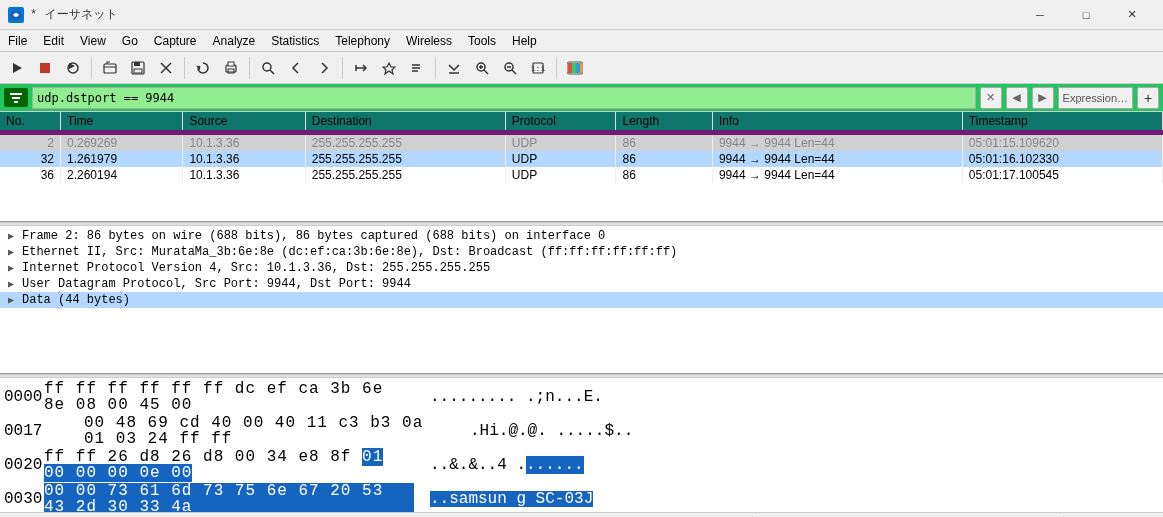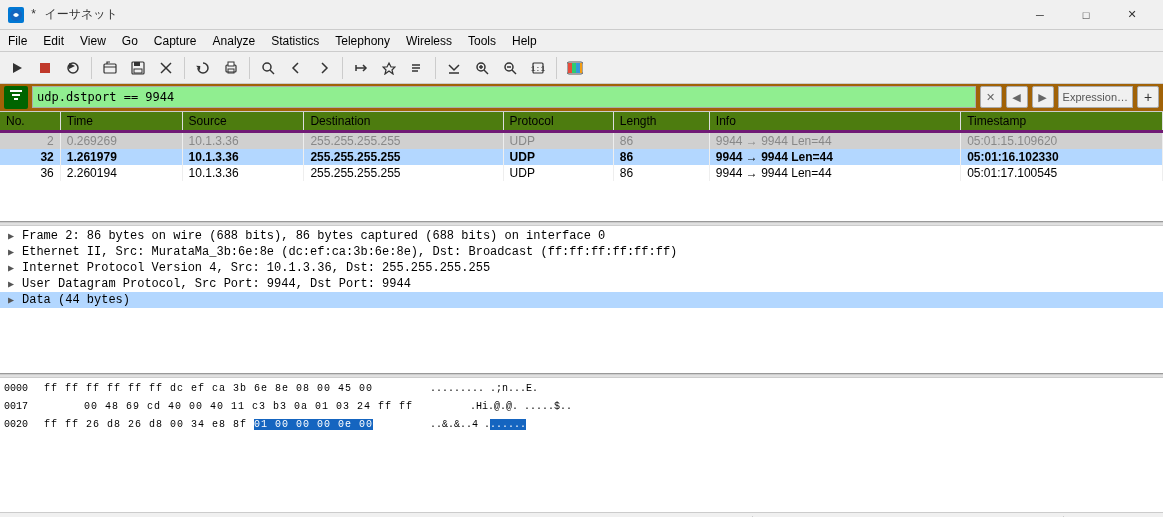--- a/index.html
+++ b/index.html
@@ -54,23 +54,24 @@
       display: flex; align-items: center; justify-content: center;
       background: transparent; border: 1px solid transparent;
       cursor: pointer; font-size: 13px; color: #444;
       border-radius: 2px;
       font-family: Liberation Mono, monospace;
     }
     .toolbar-separator { width: 1px; height: 22px; background: #ccc; margin: 0 3px; }
 
     
     .filterbar {
-      background: #a16207;
+      background: #22c55e;
       height: 28px;
       display: flex;
+      align-items: center;
       padding: 2px 4px;
       border-bottom: 1px solid #ccc;
       gap: 4px;
     }
     .filter-label {
       background: #006400;
       color: white;
       font-size: 11px;
       padding: 2px 5px;
       border-radius: 2px;
@@ -112,38 +113,38 @@
 
     
     .packet-list {
       background: white;
       height: 110px;
       overflow-y: auto;
       border-bottom: 1px solid #999;
     }
     .packet-table { width: 100%; border-collapse: collapse; }
     .packet-table th {
-      background: #4d7c0f;
-      border-bottom: 3px solid #701a75;
+      background: #0f766e;
+      border-bottom: 5px solid #701a75;
       border-right: 1px solid #ddd;
       padding: 2px 6px;
       text-align: left;
       font-size: 12px;
       font-weight: normal;
       position: sticky; top: 0;
       white-space: nowrap;
     }
     .packet-table td {
       padding: 1px 6px;
       border-right: 1px solid #eee;
       font-size: 12px;
       white-space: nowrap;
     }
     .packet-row-normal td { background: white; color: #000; }
-    .packet-row-selected td { background: #b3d7ff; color: #000; font-weight: bold; }
+    .packet-row-selected td { background: #b3d7ff; color: #000; }
     .packet-row-marked td { background: #d0d0d0; color: #888; }
 
     
     .packet-details {
       background: white;
       height: 148px;
       overflow-y: auto;
       border-bottom: 1px solid #999;
       padding: 2px 0;
     }
@@ -161,21 +162,21 @@
       font-size: 10px; color: #555; margin-right: 4px; flex-shrink: 0;
     }
     .detail-text { color: #000; }
 
     
     .hex-dump {
       background: white;
       height: 134px;
       overflow-y: auto;
       font-family: 'Consolas', 'Courier New', monospace;
-      font-size: 10px;
+      font-size: 16px;
       padding: 2px 0;
     }
     .hex-row {
       display: flex;
       align-items: center;
       padding: 1px 4px;
       line-height: 16px;
     }
     .hex-offset { color: #000; width: 40px; flex-shrink: 0; }
     .hex-bytes { flex: 0 0 370px; color: #000; letter-spacing: 1px; }
@@ -493,20 +494,25 @@
     <div class="hex-row">
       <span class="hex-offset">0017</span>
       <span class="hex-bytes" style="margin-right: 16px; margin-left: 40px;">00 48 69 cd 40 00 40 11  c3 b3 0a 01 03 24 ff ff</span>
       <span class="hex-ascii">.Hi.@.@. .....$..</span>
     </div>
     <div class="hex-row">
       <span class="hex-offset">0020</span>
       <span class="hex-bytes" style="margin-right: 16px;"><span>ff ff 26 d8 26 d8 00 34  e8 8f </span><span style="background: rgb(21, 101, 192); color: white;">01 00 00 00 0e 00</span></span>
       <span class="hex-ascii"><span>..&amp;.&amp;..4 .</span><span style="background: rgb(21, 101, 192); color: white;">......</span></span>
     </div>
+    <div class="hex-row">
+      <span class="hex-offset">0030</span>
+      <span class="hex-bytes" style="margin-right: 16px; background: rgb(21, 101, 192); color: white;">00 00 73 61 6d 73 75 6e  67 20 53 43 2d 30 33 4a</span>
+      <span class="hex-ascii" style="background: rgb(21, 101, 192); color: white;">..samsun g SC-03J</span>
+    </div>
   </div>
 
 <div class="statusbar">
   <div class="status-icon">
     <svg width="14" height="14" viewBox="0 0 14 14">
       <circle cx="7" cy="7" r="5" fill="none" stroke="#555" stroke-width="1.2"></circle>
       <circle cx="7" cy="7" r="2" fill="#1565c0"></circle>
     </svg>
   </div>
   <span class="status-icon" style="font-size:12px; color:#1565c0;">▷</span>

